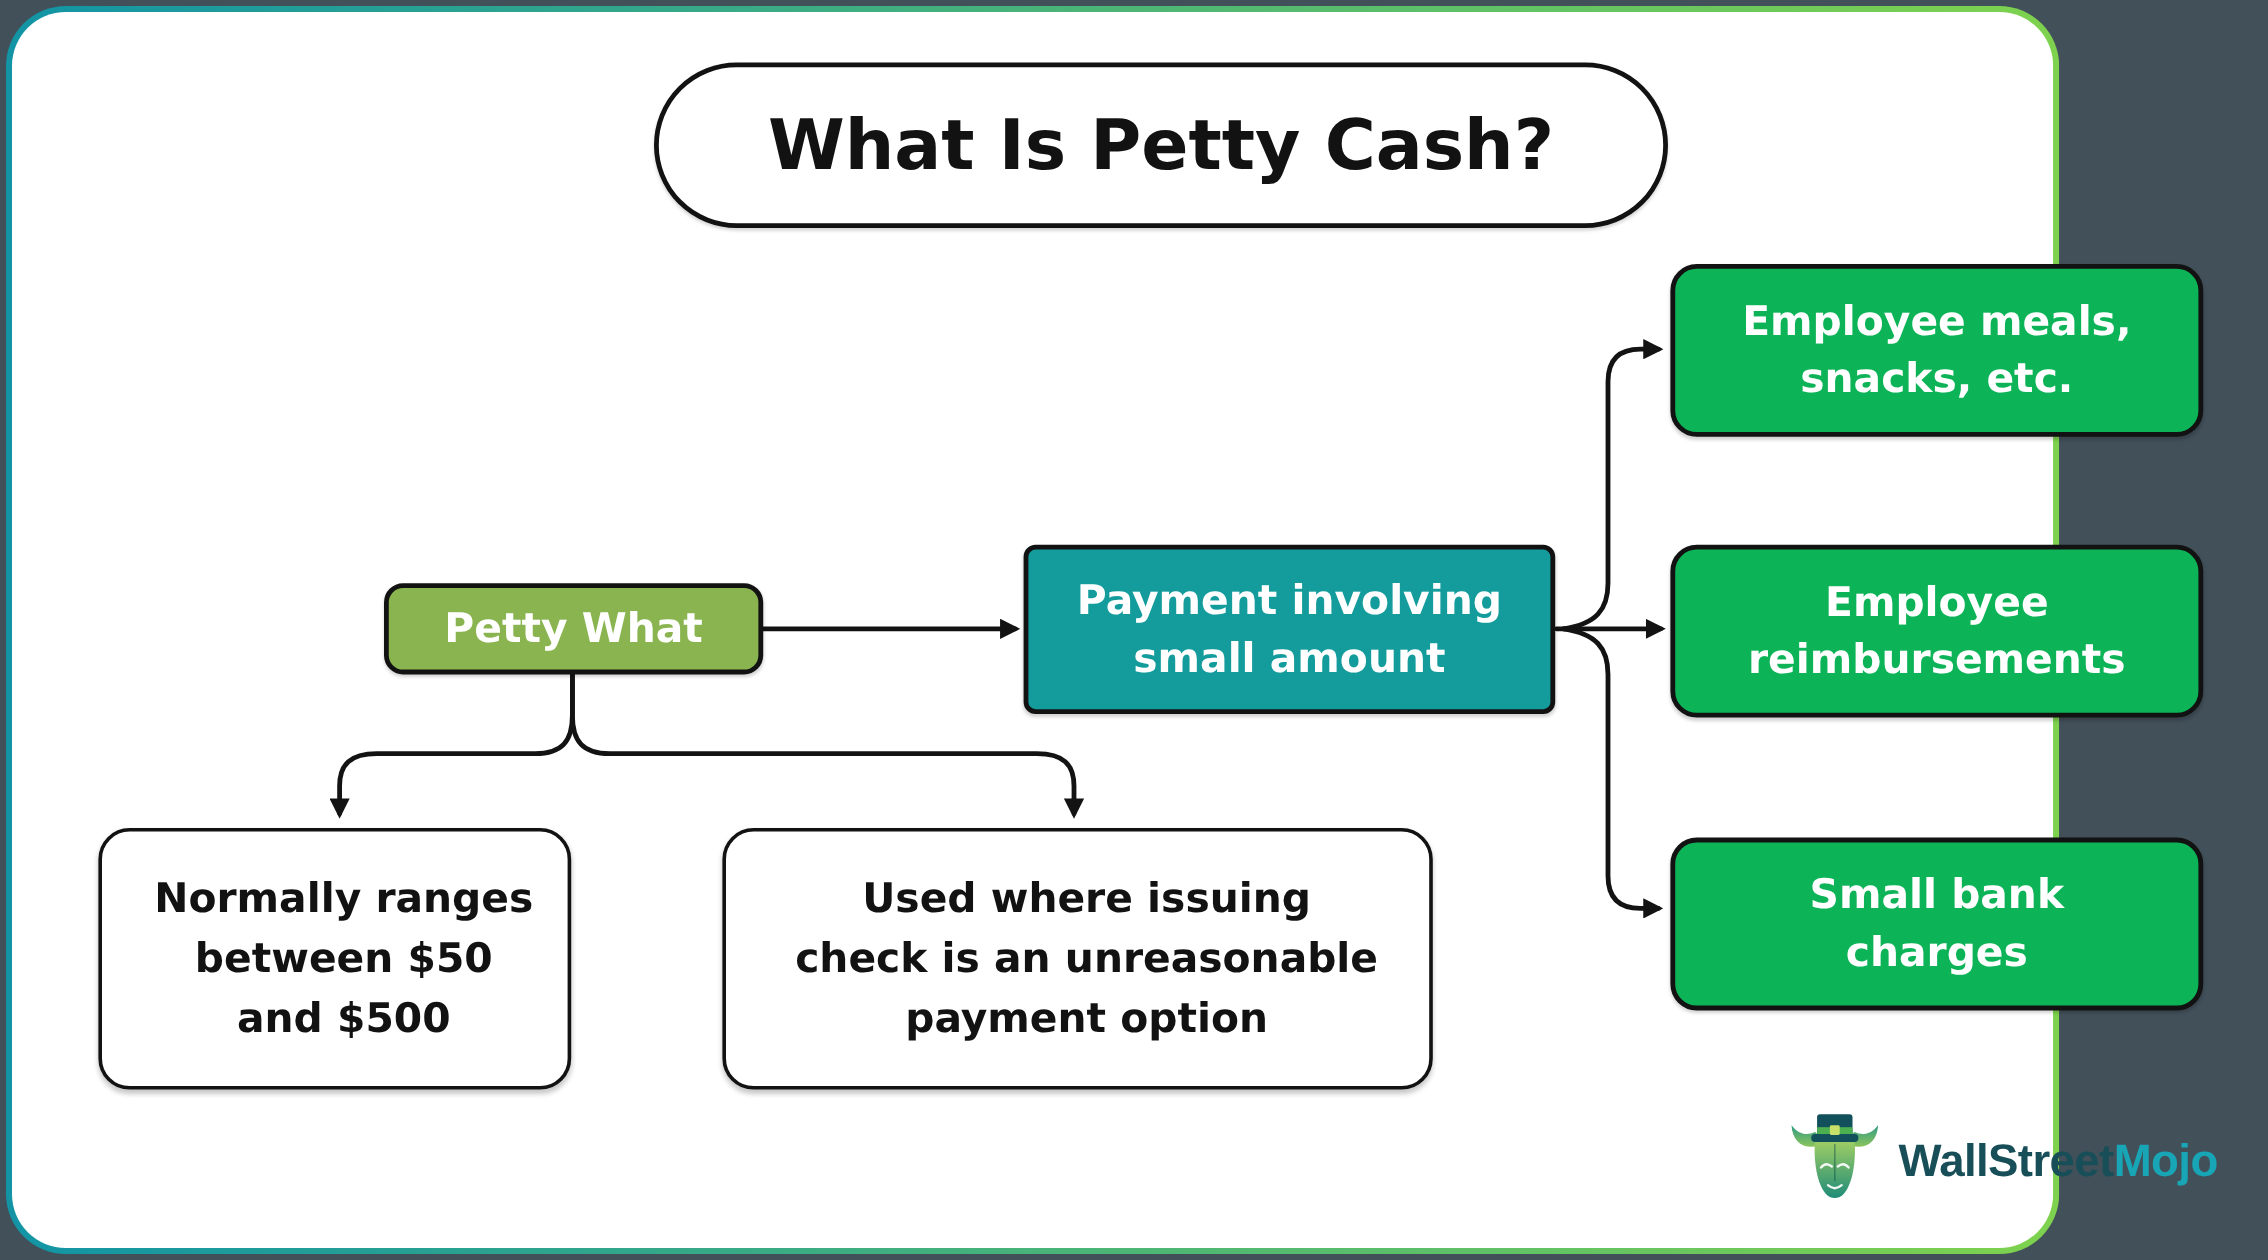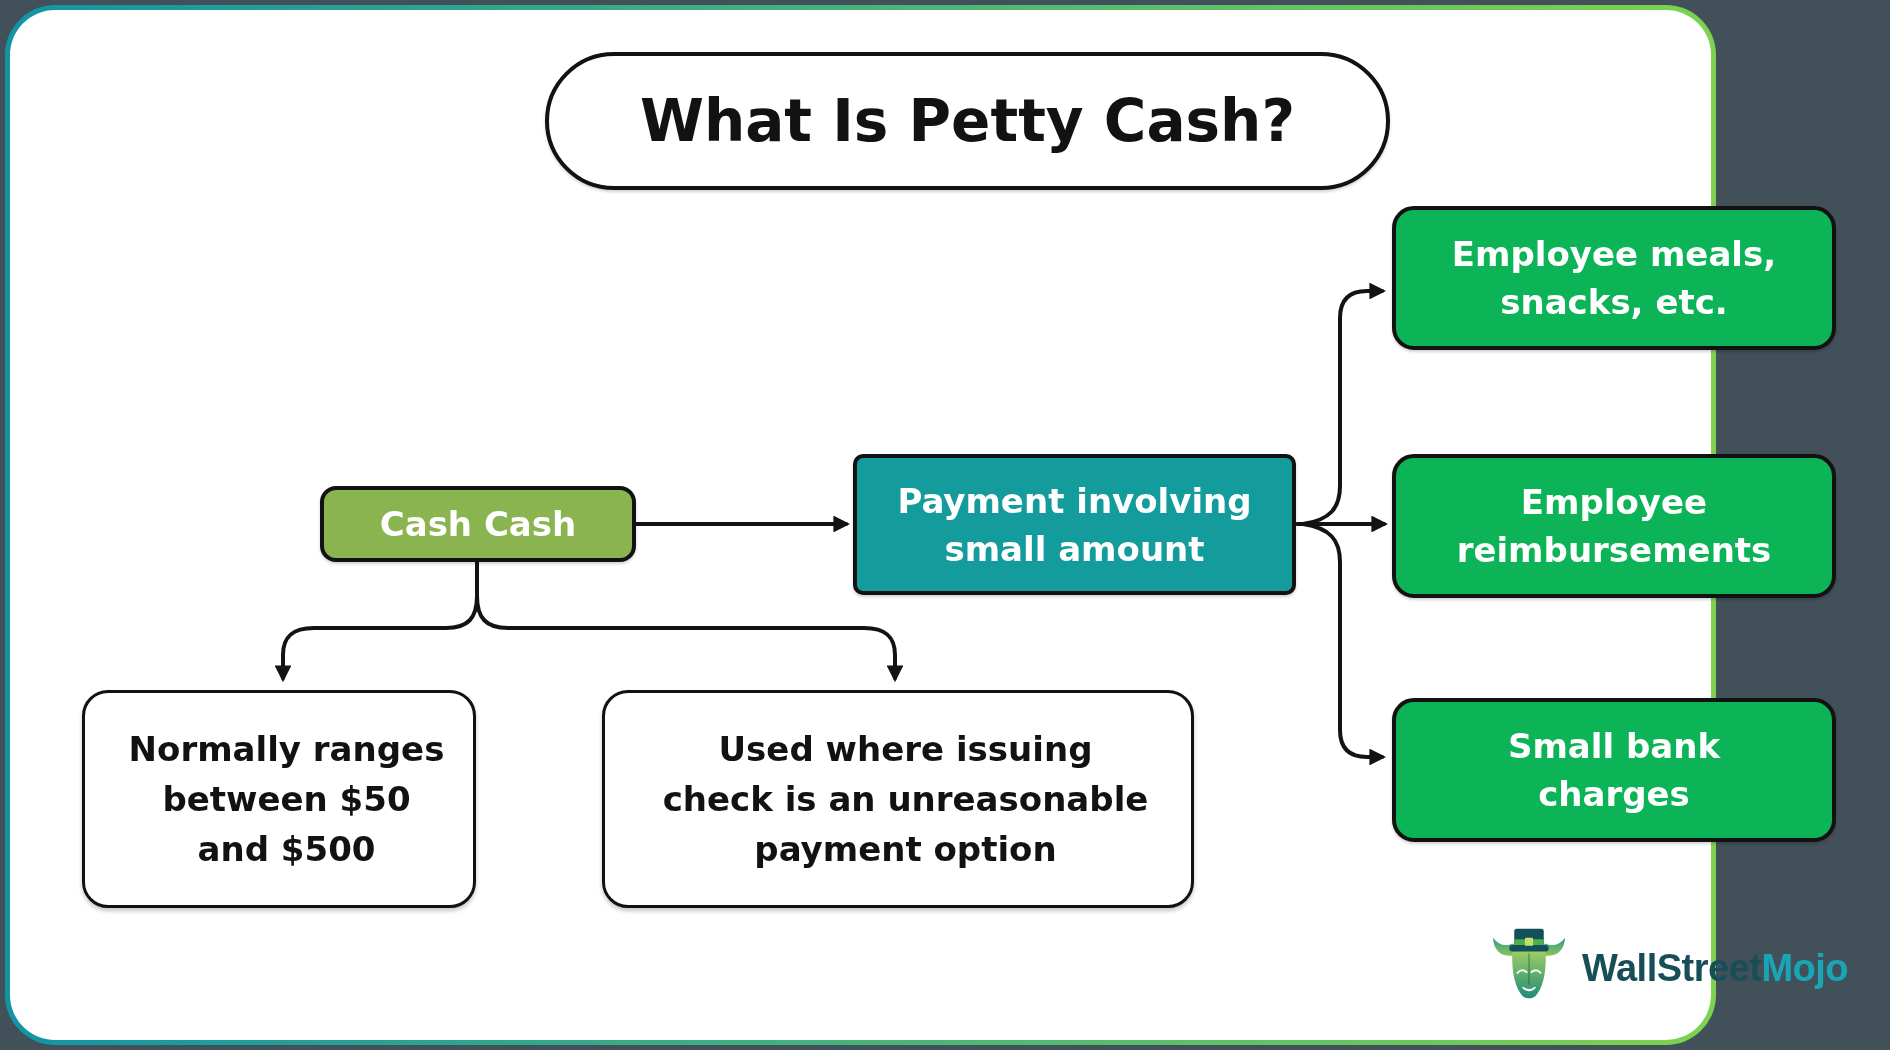--- a/index.html
+++ b/index.html
@@ -39,21 +39,21 @@
     background:var(--root-green,#8AB44F);border-radius:16px;
   }
   .definition-node{
     left:853px;top:454px;width:443px;height:141px;
     background:var(--definition-teal,#149C9D);border-radius:10px;
   }
   .example-node{
     left:1392px;width:444px;height:144px;
     background:var(--example-green,#0CB457);border-radius:22px;
   }
-  .example-1{top:206px;}
+  .example-1{top:220px;}
   .example-2{top:454px;}
   .example-3{top:688px;margin-top:10px;}
 
   .note-node{
     background:#fff;border:3px solid var(--ink,#121212);border-radius:26px;
     color:var(--ink,#121212);font-weight:bold;font-size:34px;line-height:50px;
     box-shadow:0 3px 4px rgba(0,0,0,.22);
     padding-left:15px;
   }
   .note-1{left:82px;top:690px;width:394px;height:218px;}
@@ -96,21 +96,21 @@
     <path class="arrow" marker-end="url(#ah)" d="M 1303 524 C 1330 528 1340 540 1340 562 L 1340 730 C 1340 748 1349 757 1367 757 L 1382 757"></path>
     <path class="arrow" marker-end="url(#ah)" d="M 477 562 L 477 596 C 477 618 468 628 446 628 L 314 628 C 292 628 283 637 283 655 L 283 678"></path>
     <path class="arrow" marker-end="url(#ah)" d="M 477 562 L 477 596 C 477 618 486 628 508 628 L 864 628 C 886 628 895 637 895 655 L 895 678"></path>
   </svg>
 
   <div class="abs center-flex title-pill">
     <span class="title-text">What Is Petty Cash?</span>
   </div>
 
   <div class="abs center-flex node root-node">
-    <span>Cash Cash</span>
+    <span>Petty What</span>
   </div>
 
   <div class="abs center-flex node definition-node">
     <span>Payment involving<br>small amount</span>
   </div>
 
   <div class="abs center-flex node example-node example-1">
     <span>Employee meals,<br>snacks, etc.</span>
   </div>
   <div class="abs center-flex node example-node example-2">

